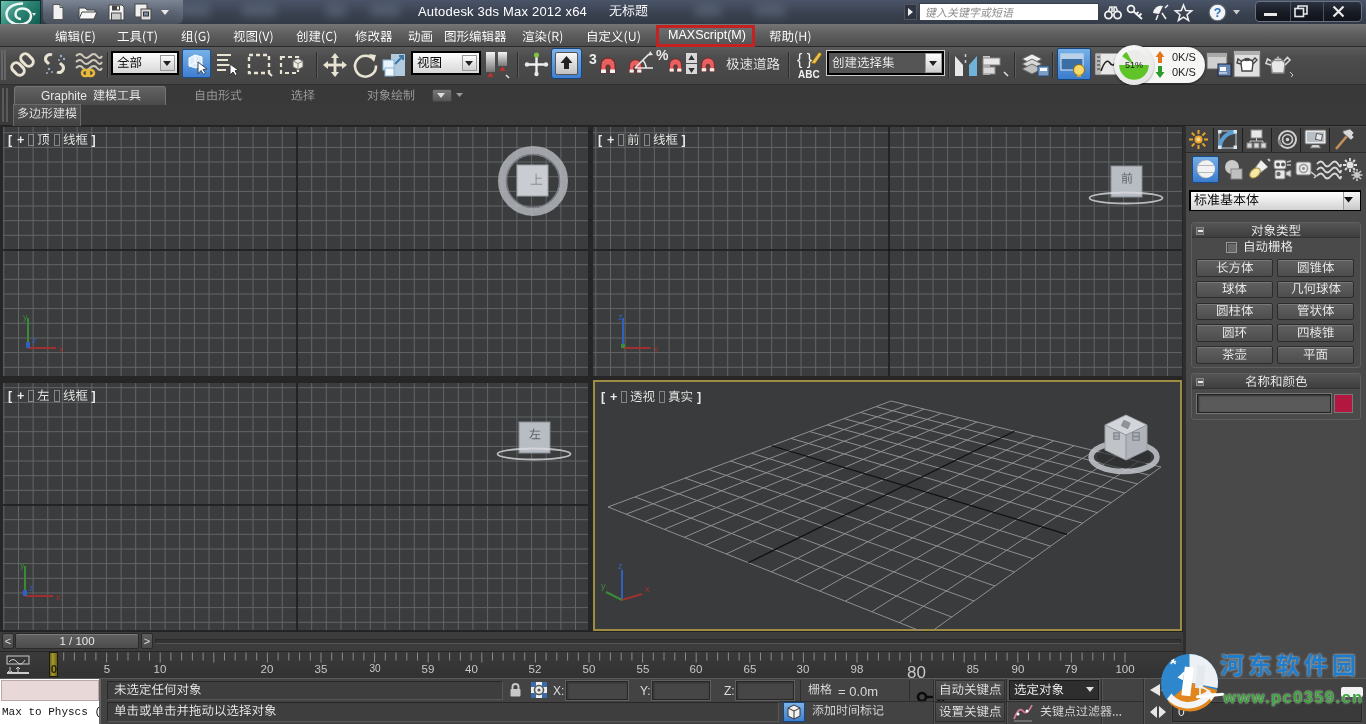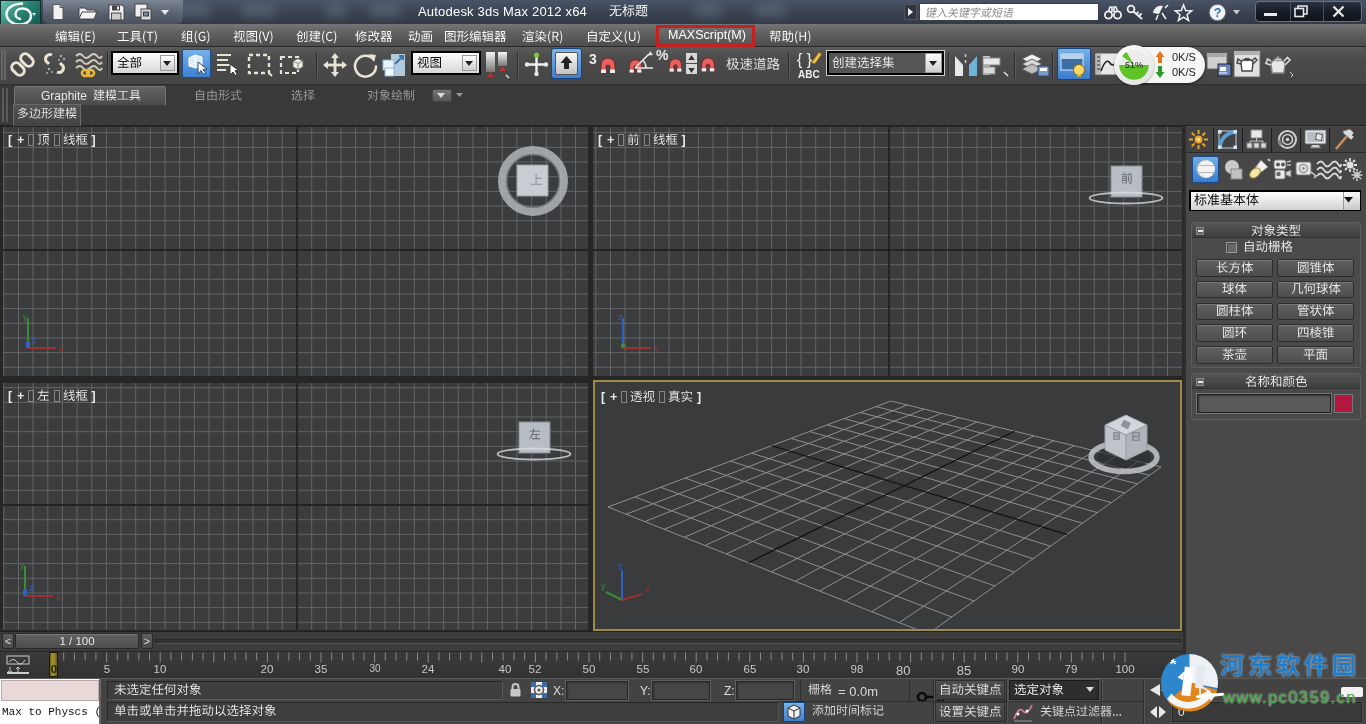--- a/index.html
+++ b/index.html
@@ -1032,31 +1032,31 @@
       <line x1="1114.3" y1="1.5" x2="1114.3" y2="9.5" stroke="#8a8a8a" stroke-width="1"></line>
       <line x1="1125.0" y1="1.5" x2="1125.0" y2="11.5" stroke="#8a8a8a" stroke-width="1"></line>
     </svg>
 <div class="ab" style="left:38px;top:663px;width:30px;height:12px;color:#c8c8c8;font-size:11.5px;text-align:center">0</div>
 <div class="ab" style="left:92px;top:663px;width:30px;height:12px;color:#c8c8c8;font-size:11.5px;text-align:center">5</div>
 <div class="ab" style="left:145px;top:663px;width:30px;height:12px;color:#c8c8c8;font-size:11.5px;text-align:center">10</div>
 <div class="ab" style="left:199px;top:698px;width:30px;height:12px;color:#c8c8c8;font-size:14px;text-align:center">15</div>
 <div class="ab" style="left:252px;top:663px;width:30px;height:12px;color:#c8c8c8;font-size:11.5px;text-align:center">20</div>
 <div class="ab" style="left:306px;top:663px;width:30px;height:12px;color:#c8c8c8;font-size:11.5px;text-align:center">35</div>
 <div class="ab" style="left:360px;top:663px;width:30px;height:12px;color:#c8c8c8;font-size:10px;text-align:center">30</div>
-<div class="ab" style="left:413px;top:663px;width:30px;height:12px;color:#c8c8c8;font-size:11.5px;text-align:center">24</div>
-<div class="ab" style="left:490px;top:663px;width:30px;height:12px;color:#c8c8c8;font-size:11.5px;text-align:center">40</div>
+<div class="ab" style="left:413px;top:663px;width:30px;height:12px;color:#c8c8c8;font-size:11.5px;text-align:center">59</div>
+<div class="ab" style="left:465px;top:663px;width:30px;height:12px;color:#c8c8c8;font-size:11.5px;text-align:left">40</div>
 <div class="ab" style="left:520px;top:663px;width:30px;height:12px;color:#c8c8c8;font-size:11.5px;text-align:center">52</div>
 <div class="ab" style="left:574px;top:663px;width:30px;height:12px;color:#c8c8c8;font-size:11.5px;text-align:center">50</div>
 <div class="ab" style="left:628px;top:663px;width:30px;height:12px;color:#c8c8c8;font-size:11.5px;text-align:center">55</div>
 <div class="ab" style="left:681px;top:663px;width:30px;height:12px;color:#c8c8c8;font-size:11.5px;text-align:center">60</div>
 <div class="ab" style="left:735px;top:663px;width:30px;height:12px;color:#c8c8c8;font-size:11.5px;text-align:center">65</div>
 <div class="ab" style="left:788px;top:663px;width:30px;height:12px;color:#c8c8c8;font-size:11.5px;text-align:center">30</div>
 <div class="ab" style="left:842px;top:663px;width:30px;height:12px;color:#c8c8c8;font-size:11.5px;text-align:center">98</div>
-<div class="ab" style="left:896px;top:663px;width:30px;height:12px;color:#c8c8c8;font-size:13px;text-align:left">80</div>
-<div class="ab" style="left:949px;top:663px;width:30px;height:12px;color:#c8c8c8;font-size:13px;text-align:center">85</div>
+<div class="ab" style="left:896px;top:663px;width:30px;height:12px;color:#c8c8c8;font-size:17px;text-align:right">80</div>
+<div class="ab" style="left:949px;top:663px;width:30px;height:12px;color:#c8c8c8;font-size:11px;text-align:right">85</div>
 <div class="ab" style="left:1003px;top:663px;width:30px;height:12px;color:#c8c8c8;font-size:11.5px;text-align:center">90</div>
 <div class="ab" style="left:1056px;top:663px;width:30px;height:12px;color:#c8c8c8;font-size:11.5px;text-align:center">79</div>
 <div class="ab" style="left:1110px;top:663px;width:30px;height:12px;color:#c8c8c8;font-size:11.5px;text-align:center">100</div>
 <div class="ab" style="left:49px;top:652px;width:9px;height:25px;background:linear-gradient(90deg,#6a6020,#a89a28 40%,#6a6020);border:1px solid #1e1c08"></div>
 <div class="ab" style="left:48px;top:663px;width:12px;height:12px;color:#26240e;font-size:11.5px;text-align:center;font-weight:bold">0</div>
 <div class="ab" style="left:0;top:678px;width:1366px;height:46px;background:#434343;border-top:1px solid #5a5a5a"></div>
 <div class="ab" style="left:0;top:679px;width:101px;height:45px;background:#fff;border-right:2px solid #666"></div>
 <div class="ab" style="left:1px;top:680px;width:98px;height:21px;background:#e9d8d8;border:1px solid #b8a8a8"></div>
 <div class="ab" style="left:2px;top:706px;width:98px;height:14px;color:#111;font-family:'Liberation Mono',monospace;font-size:11px;white-space:nowrap;overflow:hidden">Max to Physcs (</div>
 <div class="fld" style="left:107px;top:681px;width:396px;height:19px"></div>
@@ -1157,14 +1157,14 @@
         <rect x="35.5" y="11" width="8" height="23" fill="#e4e9ee"></rect>
       </g>
 <path d="M11.5 7l4 4M14 6.2l-3 5M10.5 9.8l5.6-1.4" stroke="#fff" stroke-width="1.5"></path>
 </svg>
 <svg class="ic" style="left:1198px;top:684px" width="13" height="14" viewBox="0 0 13 14">
       <path d="M2 2l9 5-9 5z" fill="none" stroke="#f0f0f0" stroke-width="1.8"></path>
     </svg>
 <svg class="zt " style="left:1220.0px;top:653.0px" width="140" height="30" viewBox="0 -21.1 140 30">
       <path style="filter:drop-shadow(0 0 1px rgba(255,255,255,.75))" d="M0.5 -11.4C1.9 -10.6 4.0 -9.5 5.0 -8.8L6.6 -11.2C5.5 -11.8 3.4 -12.9 2.0 -13.5ZM1.1 -0.1 3.6 1.9C5.0 -0.5 6.5 -3.2 7.8 -5.7L5.7 -7.7C4.2 -4.9 2.4 -1.9 1.1 -0.1ZM1.6 -18.0C3.0 -17.2 5.0 -16.0 6.0 -15.2L7.6 -17.4V-16.2H18.6V-1.5C18.6 -1.0 18.4 -0.8 17.9 -0.8C17.2 -0.8 15.1 -0.8 13.2 -0.9C13.7 -0.1 14.2 1.3 14.3 2.1C17.0 2.1 18.8 2.1 19.9 1.6C21.1 1.1 21.5 0.3 21.5 -1.5V-16.2H23.3V-19.0H7.6V-17.6C6.5 -18.3 4.5 -19.4 3.2 -20.1ZM8.6 -13.7V-3.1H11.2V-4.7H16.6V-13.7ZM11.2 -11.1H13.9V-7.3H11.2Z M33.6 -6.2C32.7 -4.1 31.1 -1.8 29.4 -0.4C30.1 0.0 31.3 0.9 31.8 1.4C33.5 -0.2 35.3 -2.9 36.4 -5.4ZM43.9 -5.1C45.6 -3.2 47.6 -0.6 48.4 1.0L51.1 -0.3C50.1 -2.0 48.0 -4.5 46.4 -6.3ZM29.7 -17.3V-14.6H34.6C33.9 -13.4 33.3 -12.5 32.9 -12.0C32.2 -11.0 31.6 -10.4 30.9 -10.2C31.3 -9.4 31.8 -7.9 32.0 -7.3C32.2 -7.6 33.5 -7.7 34.8 -7.7H39.7V-1.4C39.7 -1.0 39.6 -0.9 39.2 -0.9C38.8 -0.9 37.5 -0.9 36.3 -1.0C36.7 -0.2 37.2 1.1 37.3 2.0C39.1 2.0 40.4 1.9 41.4 1.4C42.4 0.9 42.7 0.1 42.7 -1.3V-7.7H49.2L49.3 -10.5H42.7V-13.6H39.7V-10.5H35.4C36.4 -11.7 37.3 -13.1 38.2 -14.6H50.4V-17.3H39.8C40.2 -18.0 40.6 -18.8 40.9 -19.5L37.7 -20.6C37.3 -19.5 36.7 -18.4 36.2 -17.3Z M69.7 -20.4C69.2 -16.7 68.3 -13.2 66.7 -11.0C67.3 -10.7 68.5 -9.8 69.0 -9.4C69.9 -10.7 70.7 -12.4 71.3 -14.4H76.2C75.9 -12.9 75.6 -11.4 75.4 -10.3L77.7 -9.8C78.2 -11.5 78.8 -14.2 79.3 -16.6L77.4 -17.1L76.9 -17.0H71.9C72.1 -18.0 72.3 -19.0 72.4 -20.0ZM71.5 -12.2V-11.1C71.5 -8.0 71.1 -3.3 66.4 0.2C67.1 0.7 68.1 1.6 68.6 2.2C70.8 0.4 72.2 -1.7 73.0 -3.7C74.0 -1.2 75.5 0.9 77.6 2.1C78.0 1.4 78.9 0.3 79.5 -0.3C76.6 -1.7 74.9 -4.9 74.1 -8.6C74.2 -9.5 74.2 -10.3 74.2 -11.0V-12.2ZM58.0 -7.4C58.2 -7.7 59.1 -7.8 60.0 -7.8H62.3V-5.2C60.1 -4.9 58.1 -4.7 56.6 -4.5L57.2 -1.6L62.3 -2.4V2.1H64.8V-2.9L67.6 -3.3L67.4 -6.0L64.8 -5.6V-7.8H67.2L67.2 -10.4H64.8V-13.7H62.3V-10.4H60.6C61.3 -11.8 61.9 -13.4 62.5 -15.1H67.4V-17.8H63.3L63.8 -19.8L61.1 -20.4C60.9 -19.5 60.7 -18.6 60.5 -17.8H57.0V-15.1H59.7C59.2 -13.5 58.7 -12.3 58.5 -11.8C58.0 -10.7 57.6 -10.1 57.1 -9.9C57.4 -9.2 57.8 -8.0 58.0 -7.4Z M91.6 -8.8V-6.0H98.1V2.1H101.0V-6.0H107.2V-8.8H101.0V-12.9H106.0V-15.7H101.0V-20.1H98.1V-15.7H96.1C96.4 -16.7 96.6 -17.6 96.8 -18.5L94.0 -19.1C93.5 -16.1 92.5 -13.1 91.2 -11.2C91.9 -10.9 93.1 -10.2 93.7 -9.8C94.2 -10.7 94.7 -11.7 95.2 -12.9H98.1V-8.8ZM89.8 -20.3C88.6 -16.9 86.6 -13.4 84.4 -11.3C84.9 -10.6 85.7 -9.0 86.0 -8.3C86.5 -8.8 87.0 -9.4 87.4 -10.0V2.1H90.2V-14.3C91.1 -16.0 91.9 -17.7 92.5 -19.4Z M118.5 -15.1V-12.9H129.5V-15.1ZM117.3 -11.2V-8.8H120.3C120.0 -6.3 119.3 -4.9 116.6 -3.9C117.2 -3.5 117.9 -2.5 118.1 -1.8C121.6 -3.1 122.6 -5.4 122.8 -8.8H124.5V-5.3C124.5 -3.1 124.9 -2.4 126.9 -2.4C127.3 -2.4 128.1 -2.4 128.5 -2.4C130.1 -2.4 130.7 -3.2 130.9 -6.0C130.2 -6.1 129.2 -6.5 128.8 -6.9C128.7 -4.9 128.6 -4.7 128.2 -4.7C128.1 -4.7 127.5 -4.7 127.3 -4.7C127.0 -4.7 127.0 -4.8 127.0 -5.4V-8.8H130.6V-11.2ZM113.7 -19.4V2.1H116.6V1.1H131.3V2.1H134.3V-19.4ZM116.6 -1.6V-16.7H131.3V-1.6Z" fill="#1d7ccc"></path>
     </svg>
-<div class="ab" style="left:1223px;top:688px;color:#3da23d;font-size:16.5px;font-weight:normal;letter-spacing:1.4px;text-shadow:0 0 2px #eaf4ea">www.pc0359.cn</div>
+<div class="ab" style="left:1223px;top:688px;color:#3da23d;font-size:16.5px;font-weight:bold;letter-spacing:1.4px;text-shadow:0 0 2px #eaf4ea">www.pc0359.cn</div>
 <div class="ab" style="left:1196px;top:694px;width:28px;height:3px;background:#fff;border-radius:2px;transform:rotate(-6deg)"></div>
 </div>
 </body></html>

